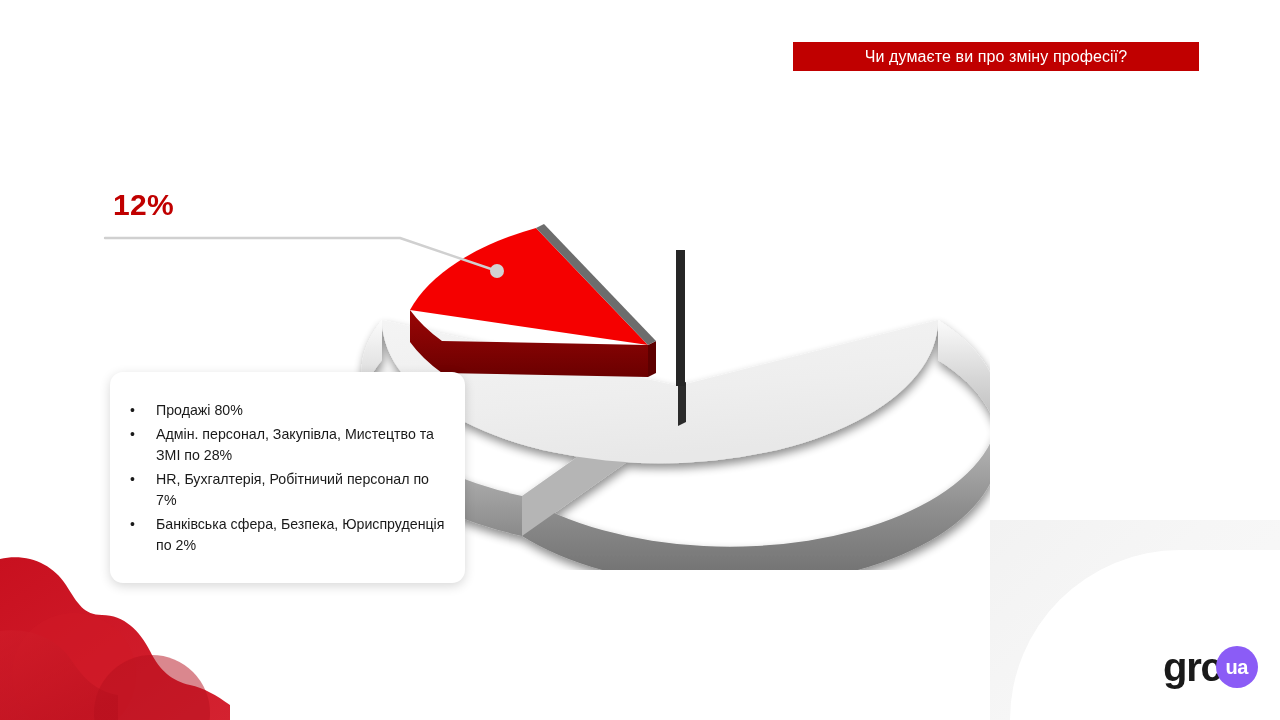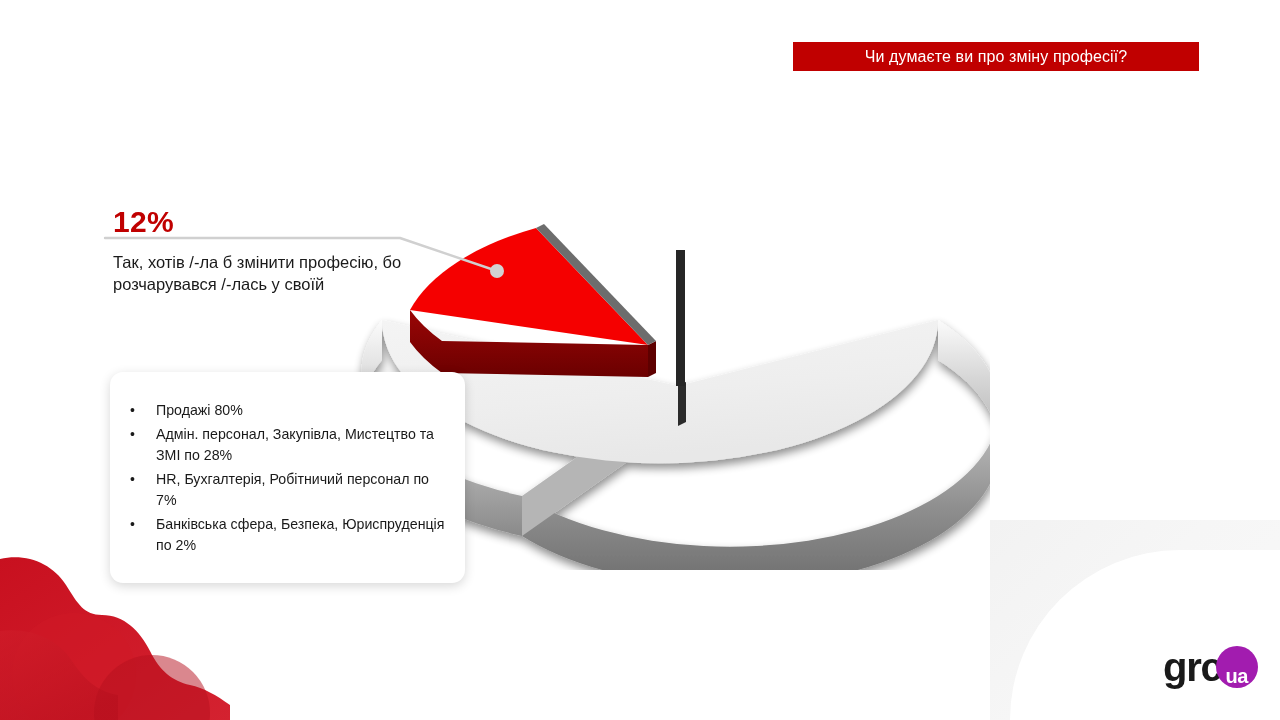--- a/index.html
+++ b/index.html
@@ -71,21 +71,21 @@
   .callout {
     position: absolute;
     left: 100px;
     top: 188px;
     width: 420px;
     height: 160px;
   }
   .callout-pct {
     position: absolute;
     left: 13px;
-    top: 17px;
+    top: 0px;
     color: #c00000;
     font-size: 30px;
     font-weight: bold;
     letter-spacing: 0.3px;
   }
   .callout-desc {
     position: absolute;
     left: 13px;
     top: 64px;
     width: 305px;
@@ -160,23 +160,23 @@
     font-weight: bold;
     color: #1a1a1a;
     letter-spacing: -1.2px;
     line-height: 1;
     text-align: center;
   }
   .logo-ua-circle {
     width: 42px;
     height: 42px;
     border-radius: 50%;
-    background: #a21caf;
+    background: #8b5cf6;
     display: flex;
-    align-items: flex-end;
+    align-items: center;
     justify-content: center;
     margin-left: -6px;
   }
   .logo-ua-text {
     color: #ffffff;
     font-size: 20px;
     font-weight: bold;
     letter-spacing: -0.5px;
   }
 </style>
@@ -269,21 +269,20 @@
       </g>
     </svg>
   </div>
 
   <div class="callout">
     <svg width="420" height="160">
       <polyline points="5,50 300,50 397,83" fill="none" stroke="#d0d0d0" stroke-width="2.4" stroke-linecap="round" stroke-linejoin="round"></polyline>
       <circle cx="397" cy="83" r="7" fill="#d2d2d2"></circle>
     </svg>
     <div class="callout-pct">12%</div>
-    <div class="callout-desc">Так, хотів /-ла б змінити професію, бо розчарувався /-лась у своїй</div>
   </div>
 
   <div class="info-card">
     <ul class="bullet-list">
       <li class="bullet-item">
         <span class="dot">•</span>
         <span>Продажі 80%</span>
       </li>
       <li class="bullet-item">
         <span class="dot">•</span>

